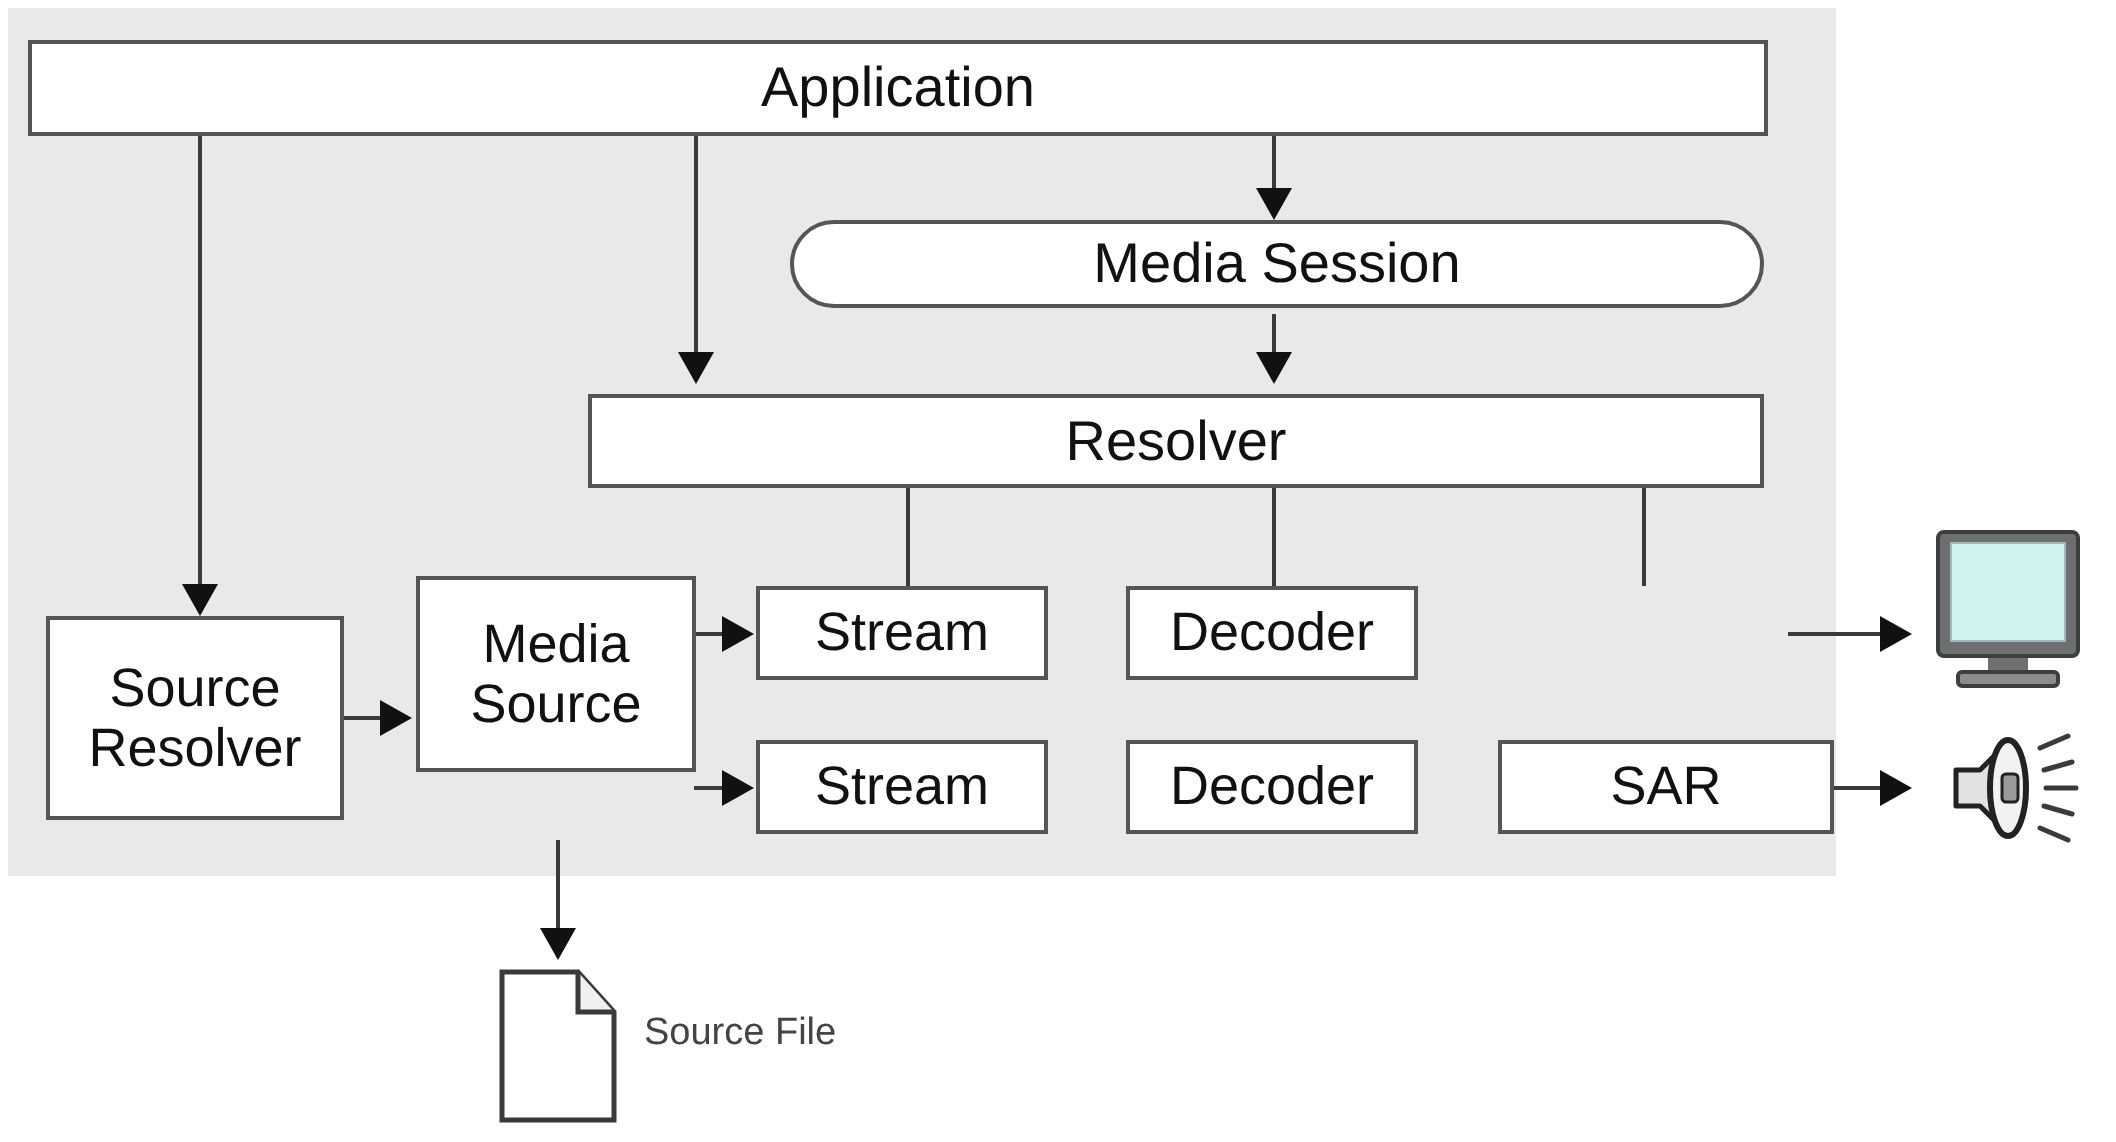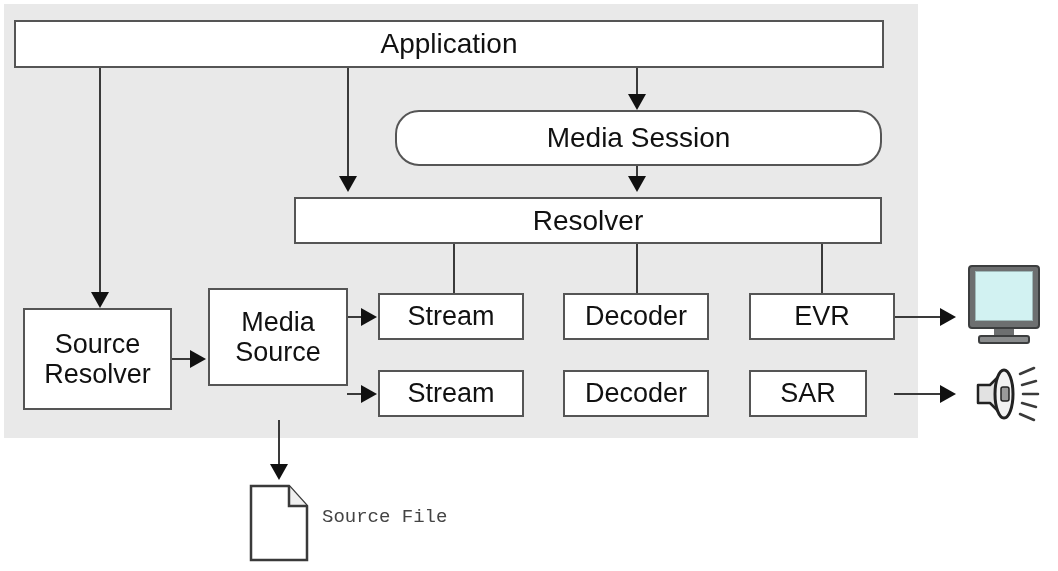--- a/index.html
+++ b/index.html
@@ -113,21 +113,20 @@
 
   
   .docicon {
     position: absolute;
   }
 
   .plainlabel {
     position: absolute;
     color: #444444;
     white-space: nowrap;
-    font-family: Liberation Mono, monospace;
   }
 </style>
 </head>
 <body>
 
 <div id="canvas">
 
   <div class="panel" style="left:4px; top:4px; width:914px; height:434px;"></div>
 
   <div class="vline" style="left:99px; top:66px; height:226px;"></div>
@@ -161,21 +160,21 @@
   <div class="hline" style="left:894px; top:316px; width:48px;"></div>
   <div class="arrow-right" style="left:940px; top:308px;"></div>
 
   <div class="hline" style="left:894px; top:393px; width:48px;"></div>
   <div class="arrow-right" style="left:940px; top:385px;"></div>
 
   <div class="box f28" style="left:14px; top:20px; width:870px; height:48px;">
     <span class="lbl">Application</span>
   </div>
 
-  <div class="box f28" style="left:395px; top:110px; width:487px; height:56px;border-radius:24px;">
+  <div class="box f28" style="left:395px; top:110px; width:487px; height:44px;border-radius:24px;">
     <span class="lbl">Media Session</span>
   </div>
 
   <div class="box f28" style="left:294px; top:197px; width:588px; height:47px;">
     <span class="lbl">Resolver</span>
   </div>
 
   <div class="box f27" style="left:23px; top:308px; width:149px; height:102px;">
     <span class="lbl">Source
 Resolver</span>
@@ -195,25 +194,22 @@
   </div>
 
   <div class="box f27" style="left:563px; top:293px; width:146px; height:47px;">
     <span class="lbl">Decoder</span>
   </div>
 
   <div class="box f27" style="left:563px; top:370px; width:146px; height:47px;">
     <span class="lbl">Decoder</span>
   </div>
 
-  <div class="box f27" style="left:749px; top:293px; width:146px; height:47px;">
-    <span class="lbl">EVR</span>
-  </div>
-
-  <div class="box f27" style="left:749px; top:370px; width:118px; height:47px;">
+
+  <div class="box f27" style="left:749px; top:370px; width:168px; height:47px;">
     <span class="lbl">SAR</span>
   </div>
 
   <div class="monitor" style="left:968px; top:265px; width:80px; height:82px;">
     <div class="bezel"></div>
     <div class="screen"></div>
     <div class="neck"></div>
     <div class="base"></div>
   </div>
 

